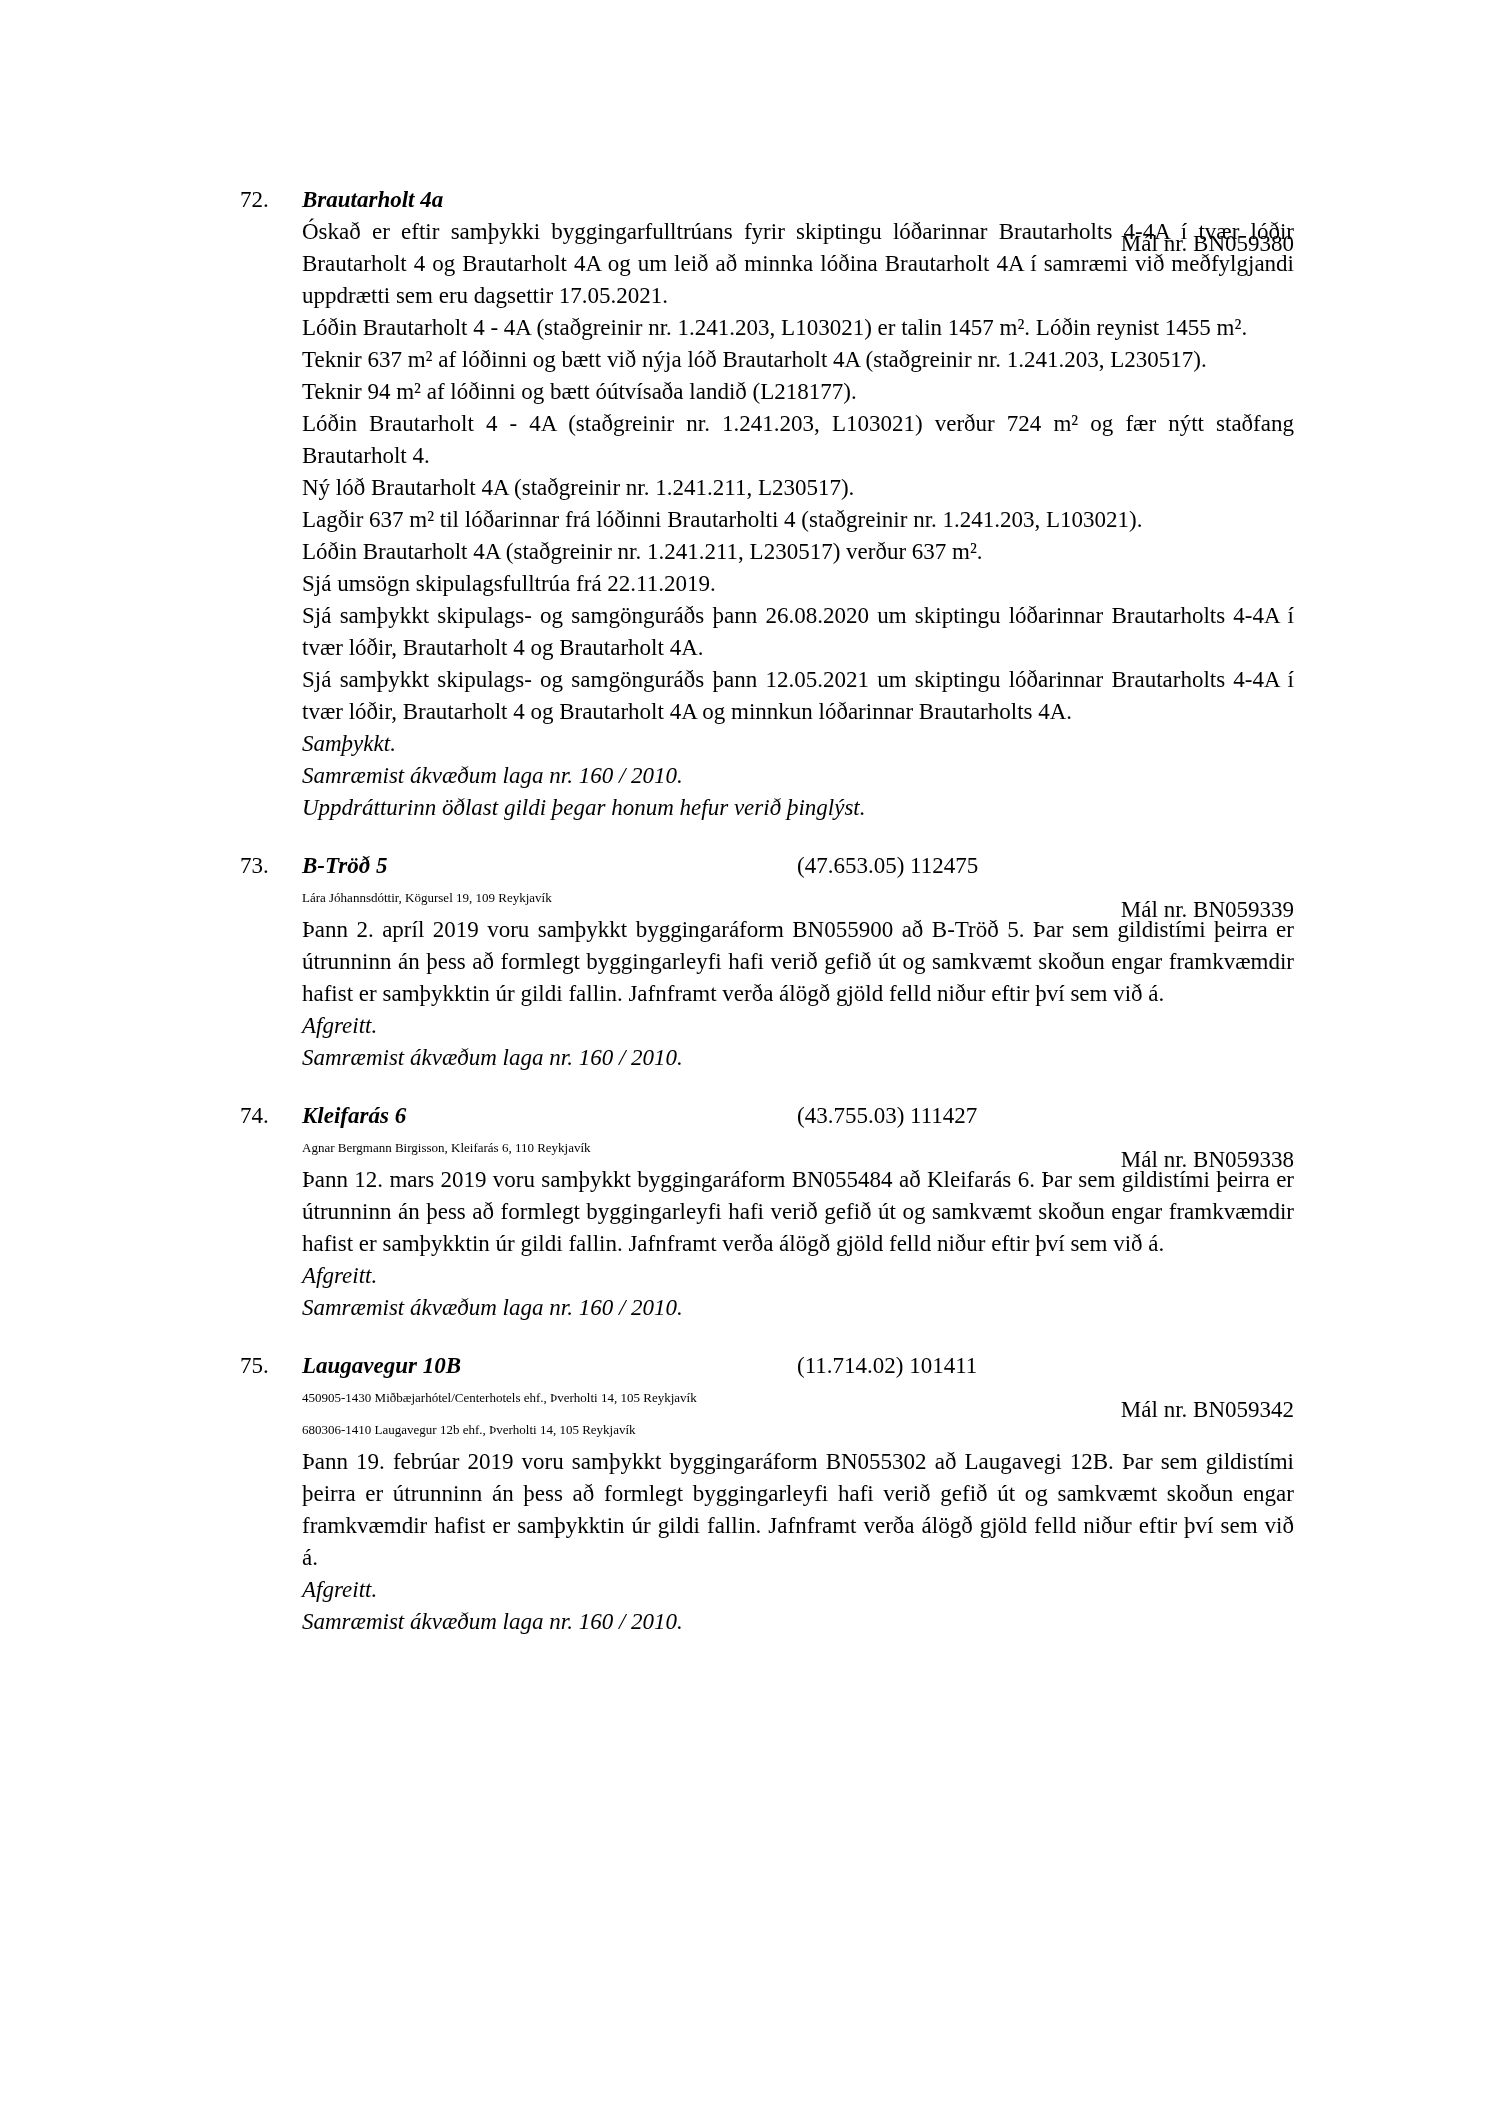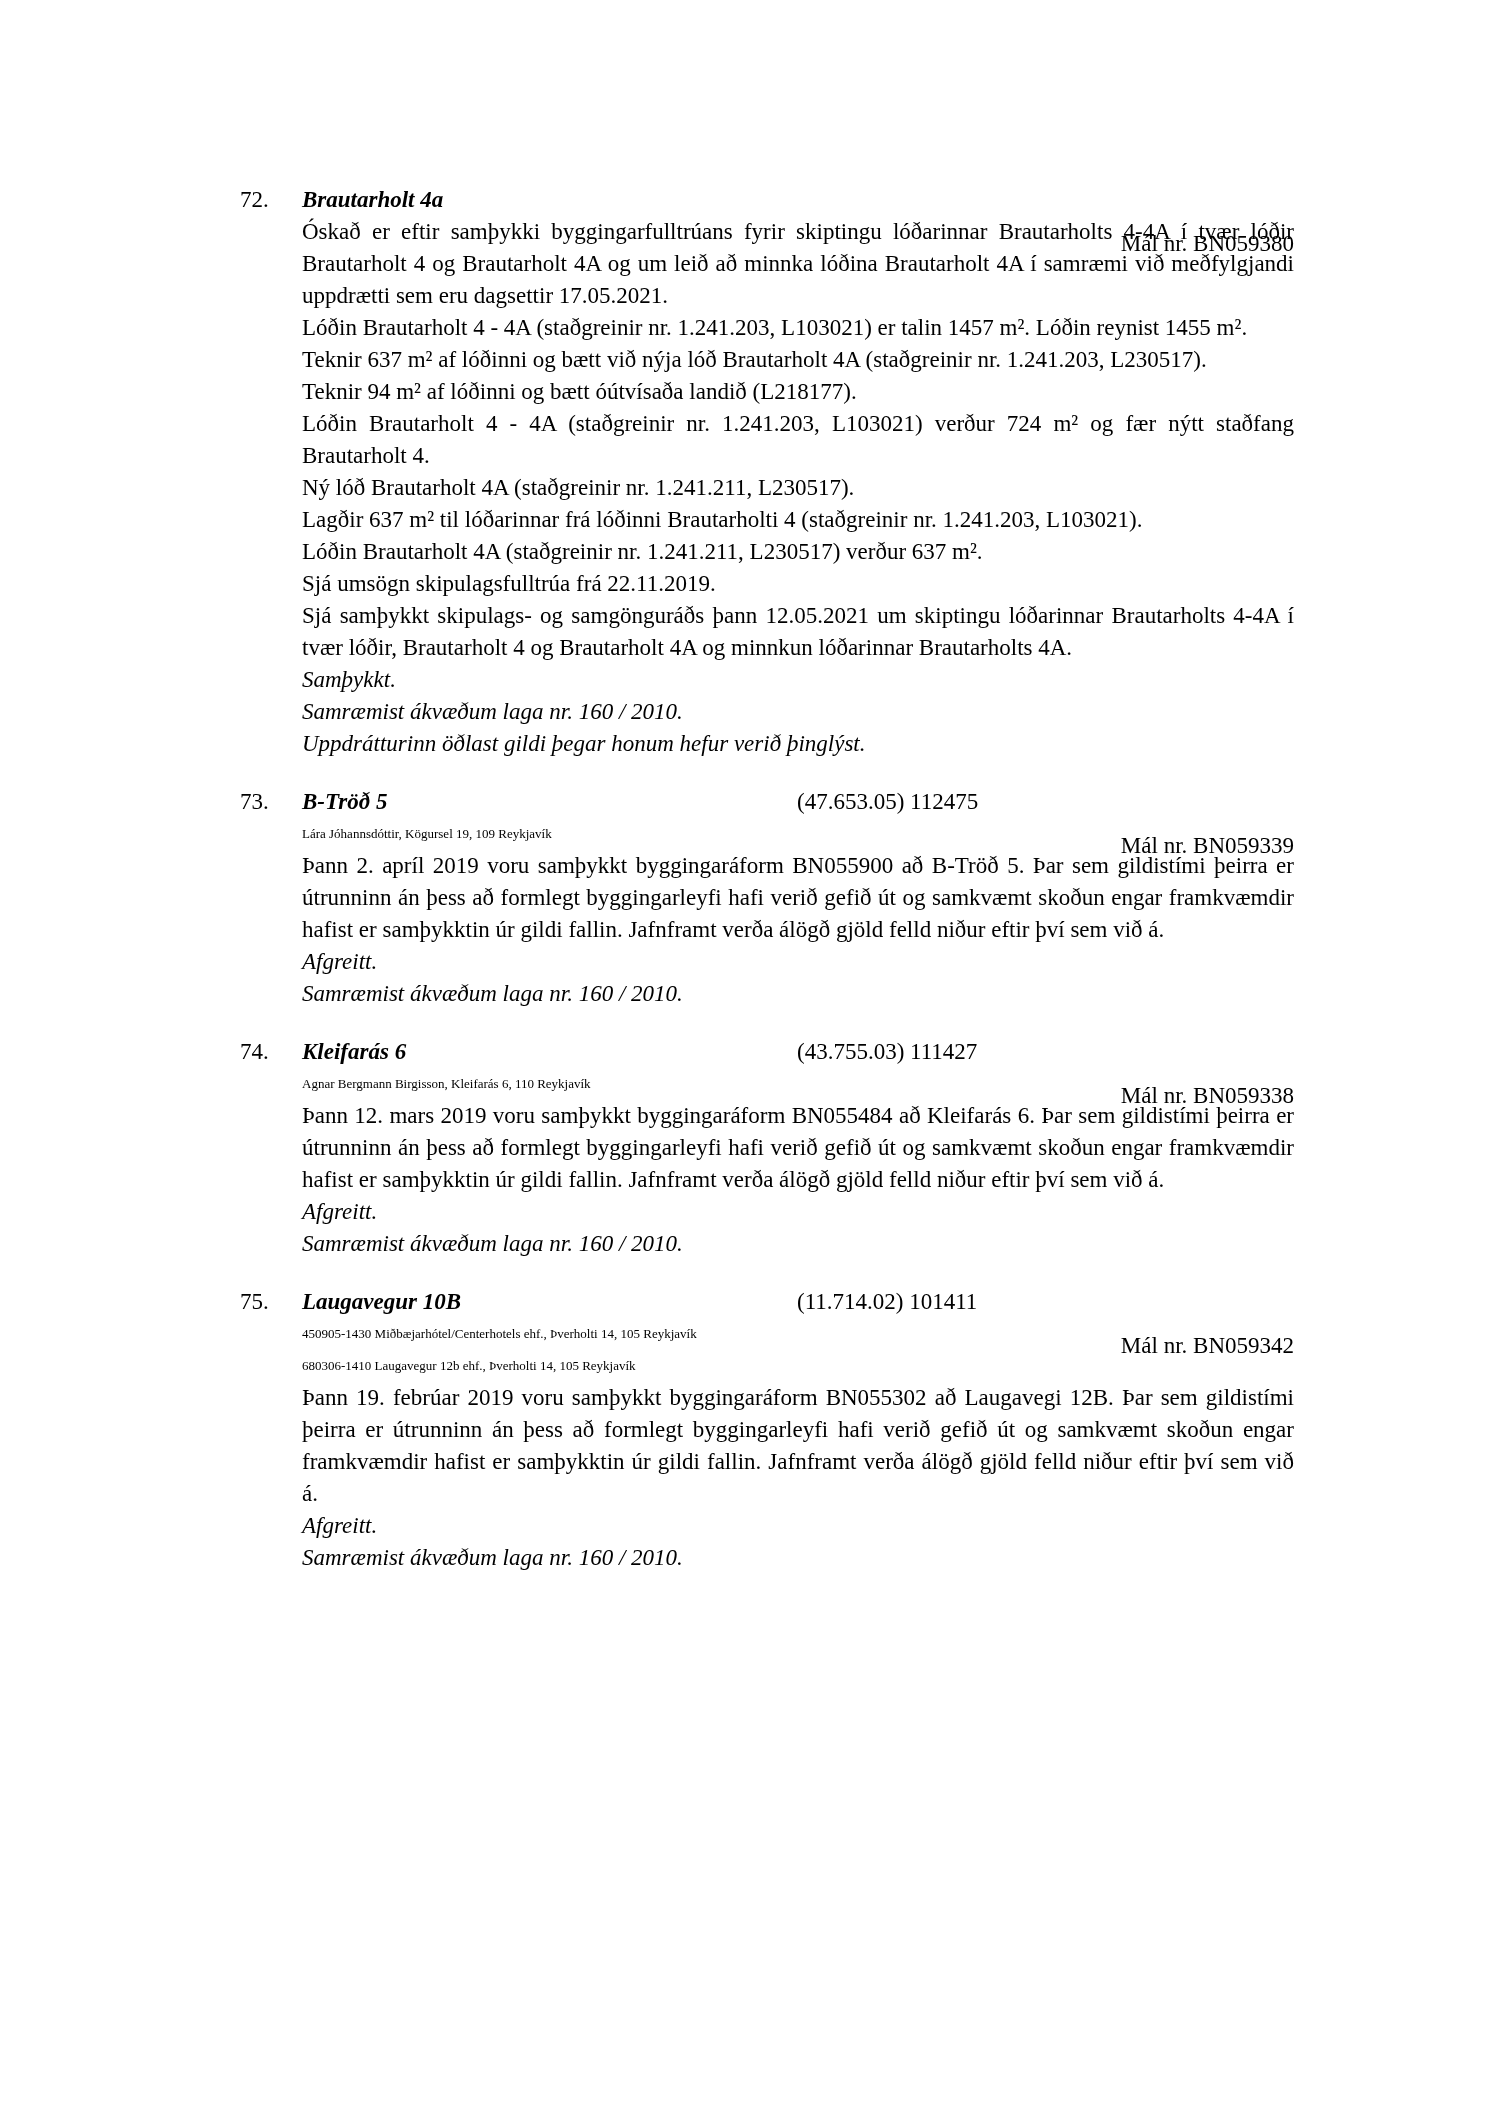--- a/index.html
+++ b/index.html
@@ -98,20 +98,21 @@
       </div>
       <p class="para">Óskað er eftir samþykki byggingarfulltrúans fyrir skiptingu lóðarinnar Brautarholts 4-4A í tvær lóðir Brautarholt 4 og Brautarholt 4A og um leið að minnka lóðina Brautarholt 4A í samræmi við meðfylgjandi uppdrætti sem eru dagsettir 17.05.2021.</p>
       <p class="para">Lóðin Brautarholt 4 - 4A (staðgreinir nr. 1.241.203, L103021) er talin 1457 m². Lóðin reynist 1455 m².</p>
       <p class="para">Teknir 637 m² af lóðinni og bætt við nýja lóð Brautarholt 4A (staðgreinir nr. 1.241.203, L230517).</p>
       <p class="para">Teknir 94 m² af lóðinni og bætt óútvísaða landið (L218177).</p>
       <p class="para">Lóðin Brautarholt 4 - 4A (staðgreinir nr. 1.241.203, L103021) verður 724 m² og fær nýtt staðfang Brautarholt 4.</p>
       <p class="para">Ný lóð Brautarholt 4A (staðgreinir nr. 1.241.211, L230517).</p>
       <p class="para">Lagðir 637 m² til lóðarinnar frá lóðinni Brautarholti 4 (staðgreinir nr. 1.241.203, L103021).</p>
       <p class="para">Lóðin Brautarholt 4A (staðgreinir nr. 1.241.211, L230517) verður 637 m².</p>
       <p class="para">Sjá umsögn skipulagsfulltrúa frá 22.11.2019.</p>
+      <p class="para">Sjá samþykkt skipulags- og samgönguráðs þann 26.08.2020 um skiptingu lóðarinnar Brautarholts 4-4A í tvær lóðir, Brautarholt 4 og Brautarholt 4A.</p>
       <p class="para">Sjá samþykkt skipulags- og samgönguráðs þann 12.05.2021 um skiptingu lóðarinnar Brautarholts 4-4A í tvær lóðir, Brautarholt 4 og Brautarholt 4A og minnkun lóðarinnar Brautarholts 4A.</p>
       <p class="ruling">Samþykkt.</p>
       <p class="ruling">Samræmist ákvæðum laga nr. 160 / 2010.</p>
       <p class="ruling">Uppdrátturinn öðlast gildi þegar honum hefur verið þinglýst.</p>
     </section>
 
     <section class="item">
       <div class="item-header">
         <span class="num">73.</span>
         <h2 class="title">B-Tröð 5</h2>

